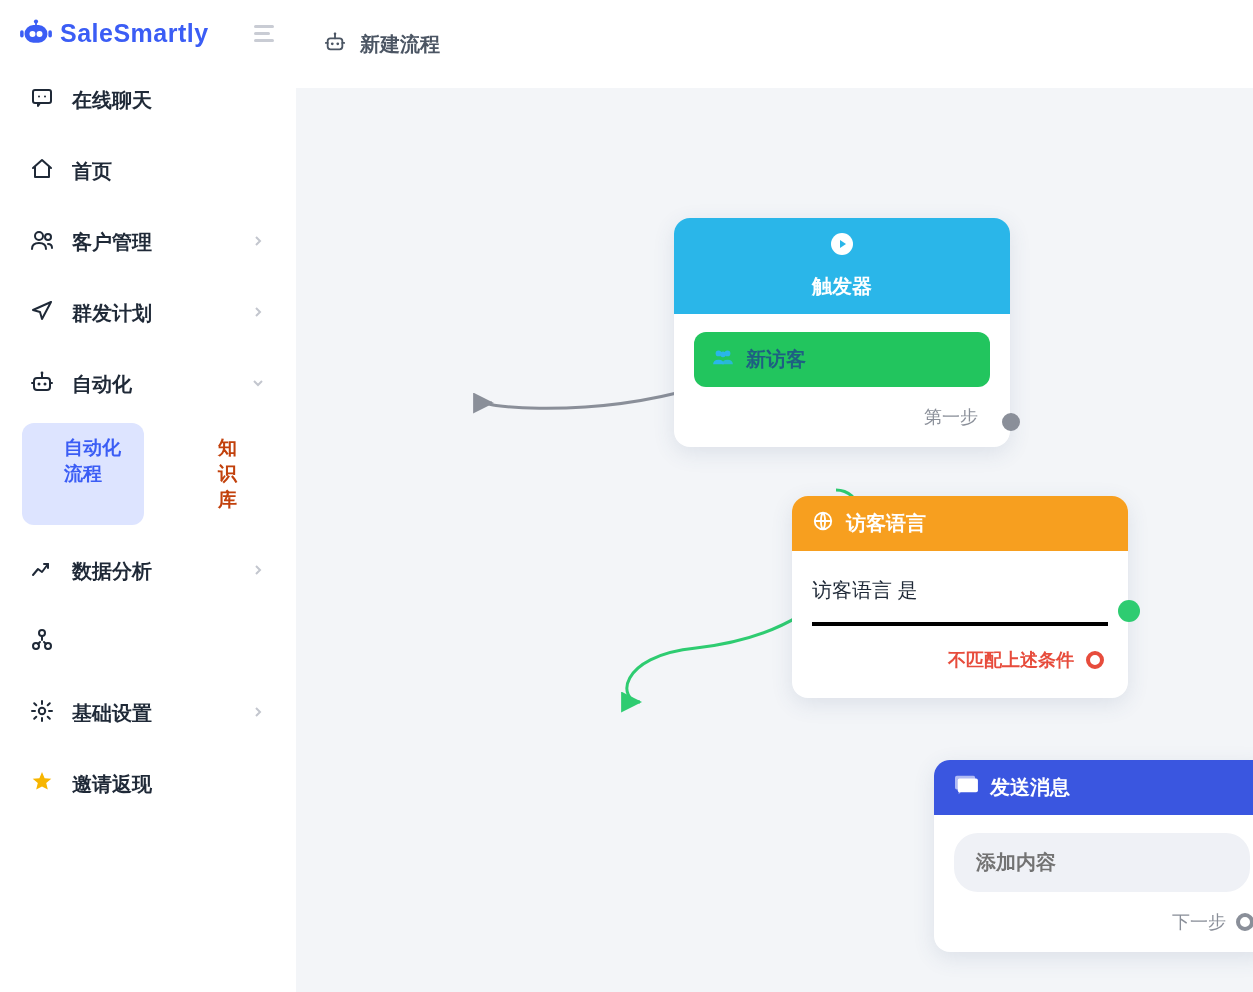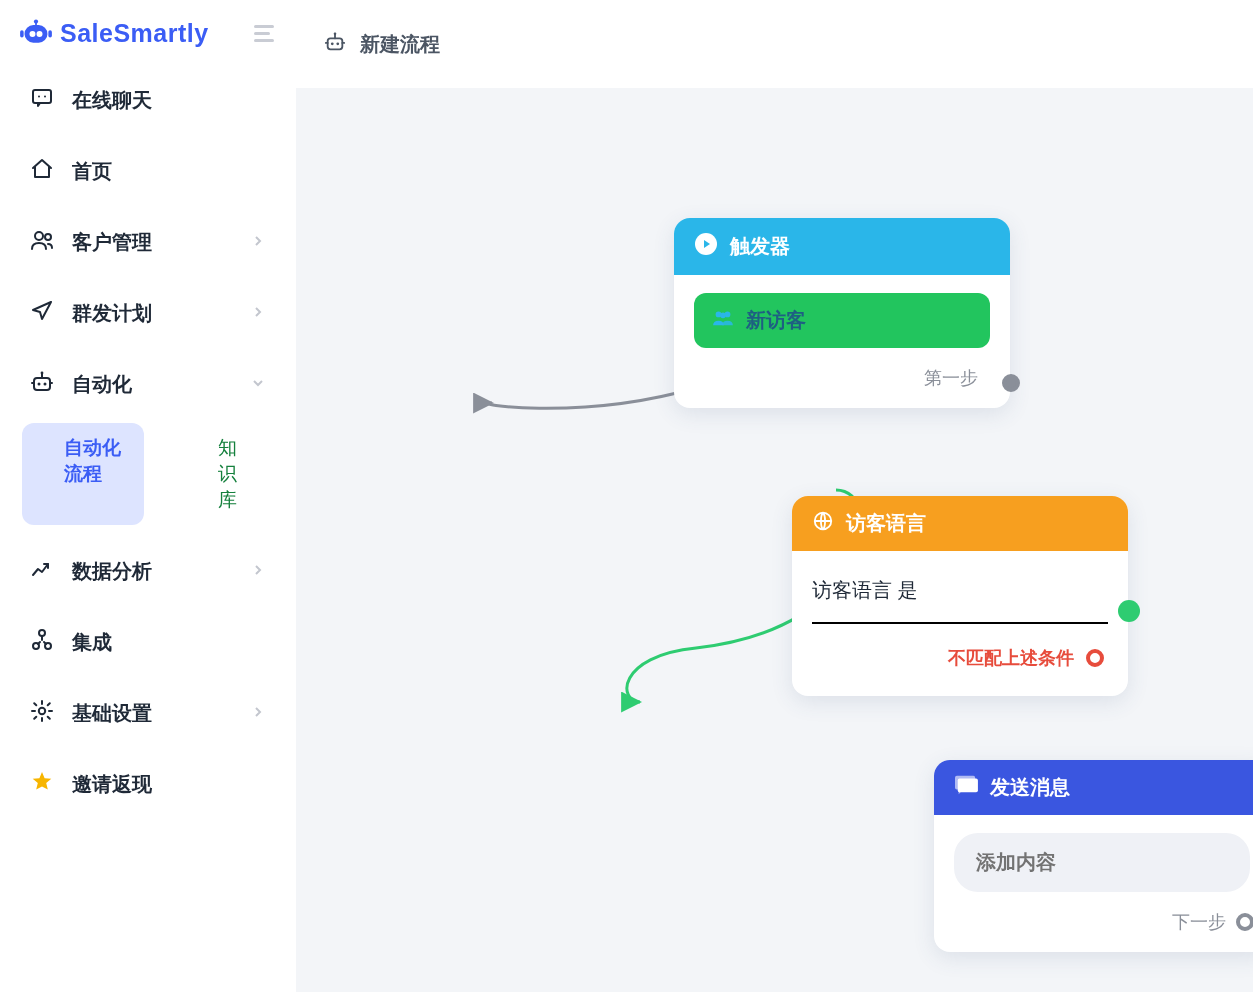--- a/index.html
+++ b/index.html
@@ -28,47 +28,47 @@
   .collapse-btn span:nth-child(1){width:20px;}
   .collapse-btn span:nth-child(2){width:16px;}
   .collapse-btn span:nth-child(3){width:20px;}
 
   .nav{display:flex;flex-direction:column;gap:14px;padding:0 8px;}
   .nav-item{display:flex;align-items:center;gap:18px;padding:14px 22px;border-radius:12px;color:var(--text);font-size:20px;font-weight:600;cursor:pointer;position:relative;}
   .nav-item svg{flex:none;}
   .nav-item .label{flex:1;}
   .nav-item .chev{color:#C3C6CE;}
   .nav-sub{display:flex;gap:4px;margin-top:-4px;margin-bottom:4px;}
-  .nav-sub .nav-sub-item{margin:0 14px;padding:12px 20px 12px 42px;border-radius:12px;color:#15803d;font-size:19px;font-weight:400;cursor:pointer;}
+  .nav-sub .nav-sub-item{margin:0 14px;padding:12px 20px 12px 42px;border-radius:12px;color:#c2410c;font-size:19px;font-weight:700;cursor:pointer;}
   .nav-sub .nav-sub-item.active{background:#DDE4FF;color:var(--brand);font-weight:600;}
 
   
   .main{flex:1;display:flex;flex-direction:column;min-width:0;}
   .topbar{height:88px;background:#fff;display:flex;align-items:center;padding:0 28px;gap:14px;color:#4B5563;font-size:20px;font-weight:600;}
   .canvas{flex:1;background:var(--bg);position:relative;overflow:hidden;}
 
   
   .card{position:absolute;width:336px;background:#fff;border-radius:16px;box-shadow:var(--card-shadow);}
   .card-header{display:flex;align-items:center;gap:12px;padding:14px 20px;border-radius:16px 16px 0 0;color:#fff;font-size:20px;font-weight:800;}
   .card-body{padding:18px 20px 18px 20px;}
   .card-footer{display:flex;justify-content:flex-end;align-items:center;gap:10px;padding:0 20px 18px 20px;color:var(--muted);font-size:18px;font-weight:500;}
   .port{width:18px;height:18px;border-radius:50%;background:#fff;border:4px solid;display:inline-block;}
 
   
   .card.trigger{left:378px;top:130px;}
-  .card.trigger .card-header{background:var(--teal);}
+  .card.trigger .card-header{background:var(--teal);flex-direction:column;}
   .trigger-pill{display:flex;align-items:center;gap:12px;background:#22c55e;border-radius:12px;padding:14px 18px;color:#1E5F82;font-size:20px;font-weight:700;}
   .trigger-pill svg{flex:none;}
   .card.trigger .port{border-color:var(--muted);background:var(--muted);position:absolute;right:-10px;bottom:16px;}
   .card.trigger .card-footer{padding-right:32px;}
 
   
   .card.condition{left:496px;top:384px;margin-top:24px;}
   .card.condition .card-header{background:var(--orange);}
-  .condition-line{font-size:20px;color:var(--text);border-bottom:2px solid #000000;padding:8px 0 18px 0;}
+  .condition-line{font-size:20px;color:var(--text);border-bottom:4px solid #000000;padding:8px 0 18px 0;}
   .card.condition .mismatch{display:flex;justify-content:flex-end;align-items:center;gap:12px;padding:22px 4px 8px 4px;}
   .card.condition .mismatch .text{color:var(--red);font-size:18px;font-weight:600;}
   .card.condition .mismatch .ring{width:18px;height:18px;border-radius:50%;border:4px solid var(--red);}
   .card.condition .port-match{position:absolute;right:-12px;top:104px;width:22px;height:22px;border-radius:50%;background:var(--green);}
 
   
   .card.action{left:638px;top:672px;}
   .card.action .card-header{background:#3A56E0;}
   .action-pill{background:#EFF1F6;border-radius:24px;padding:16px 22px;color:#737373;font-size:20px;font-weight:600;}
   .card.action .card-footer{padding-right:16px;}
@@ -203,21 +203,20 @@
 
     <div class="nav-item">
       <span>
         <svg width="24" height="24" viewBox="0 0 24 24" fill="none" stroke="#1F2937" stroke-width="2" stroke-linecap="round" stroke-linejoin="round">
             <circle cx="12" cy="5" r="3"></circle>
             <circle cx="6" cy="18" r="3"></circle>
             <circle cx="18" cy="18" r="3"></circle>
             <path d="M12 8v4M10 14l-2 2M14 14l2 2"></path>
           </svg>
       </span>
-      <span class="label">集成</span>
     </div>
 
     <div class="nav-item">
       <span>
         <svg width="24" height="24" viewBox="0 0 24 24" fill="none" stroke="#1F2937" stroke-width="2" stroke-linecap="round" stroke-linejoin="round">
             <circle cx="12" cy="12" r="3.2"></circle>
             <path d="M12 2v3M12 19v3M4.2 4.2l2.1 2.1M17.7 17.7l2.1 2.1M2 12h3M19 12h3M4.2 19.8l2.1-2.1M17.7 6.3l2.1-2.1"></path>
           </svg>
       </span>
       <span class="label">基础设置</span>

